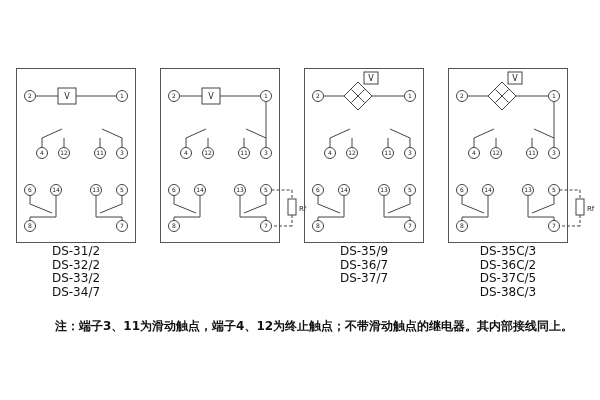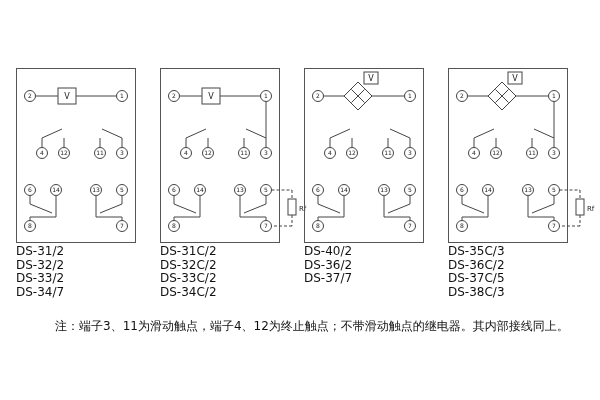--- a/index.html
+++ b/index.html
@@ -11,22 +11,22 @@
   .psvg line{stroke:#444;stroke-width:1;}
   .psvg .dash{stroke-dasharray:3,2;}
   .psvg .term{fill:#fff;stroke:#444;stroke-width:1;}
   .psvg .meter{fill:#fff;stroke:#444;stroke-width:1;}
   .psvg .rf{fill:#fff;stroke:#444;stroke-width:1;}
   .psvg .diamond{fill:#fff;stroke:#444;stroke-width:1;}
   .psvg text{fill:#222;font-family:"DejaVu Sans","Liberation Sans",sans-serif;}
   .psvg .t{font-size:6px;text-anchor:middle;}
   .psvg .mlabel{font-size:8px;text-anchor:middle;}
   .psvg .rflabel{font-size:7px;text-anchor:start;}
-  .models{margin-top:2px;width:120px;font-size:12px;line-height:13.5px;color:#111;}
-  .note{position:absolute;left:55px;top:318px;right:10px;font-size:12px;color:#111;}
+  .models{margin-top:2px;width:120px;text-align:center;font-size:12px;line-height:13.5px;color:#111;}
+  .note{position:absolute;left:55px;top:318px;right:10px;font-size:12px;color:#111;font-weight:bold;}
 </style>
 </head>
 <body>
 
 <div class="stage">
 
   <div class="panel" style="left:16px;">
     <svg class="psvg" viewBox="0 0 152 175" width="152" height="175">
       <rect class="box" x="0.5" y="0.5" width="119" height="174"></rect>
       <g>
@@ -140,26 +140,20 @@
         <circle class="term" cx="80" cy="122" r="5.5"></circle>
           <text class="t" x="80" y="124.3">13</text>
         <circle class="term" cx="106" cy="122" r="5.5"></circle>
           <text class="t" x="106" y="124.3">5</text>
         <circle class="term" cx="14" cy="158" r="5.5"></circle>
           <text class="t" x="14" y="160.3">8</text>
         <circle class="term" cx="106" cy="158" r="5.5"></circle>
           <text class="t" x="106" y="160.3">7</text>
       </g>
     </svg>
-    <div class="models">
-      <div>DS-31C/2</div>
-      <div>DS-32C/2</div>
-      <div>DS-33C/2</div>
-      <div>DS-34C/2</div>
-    </div>
   </div>
 
   <div class="panel" style="left:304px;">
     <svg class="psvg" viewBox="0 0 152 175" width="152" height="175">
       <rect class="box" x="0.5" y="0.5" width="119" height="174"></rect>
       <g>
         <line x1="19.5" y1="28" x2="40" y2="28"></line>
           <line x1="68" y1="28" x2="100.5" y2="28"></line>
         <line x1="26" y1="79.5" x2="26" y2="70"></line>
           <line x1="48" y1="79.5" x2="48" y2="70"></line>
@@ -206,22 +200,22 @@
           <text class="t" x="80" y="124.3">13</text>
         <circle class="term" cx="106" cy="122" r="5.5"></circle>
           <text class="t" x="106" y="124.3">5</text>
         <circle class="term" cx="14" cy="158" r="5.5"></circle>
           <text class="t" x="14" y="160.3">8</text>
         <circle class="term" cx="106" cy="158" r="5.5"></circle>
           <text class="t" x="106" y="160.3">7</text>
       </g>
     </svg>
     <div class="models">
-      <div>DS-40/2</div>
-      <div>DS-36/2</div>
+      <div>DS-35/9</div>
+      <div>DS-36/7</div>
       <div>DS-37/7</div>
     </div>
   </div>
 
   <div class="panel" style="left:448px;">
     <svg class="psvg" viewBox="0 0 152 175" width="152" height="175">
       <rect class="box" x="0.5" y="0.5" width="119" height="174"></rect>
       <g>
         <line x1="19.5" y1="28" x2="40" y2="28"></line>
           <line x1="68" y1="28" x2="100.5" y2="28"></line>

